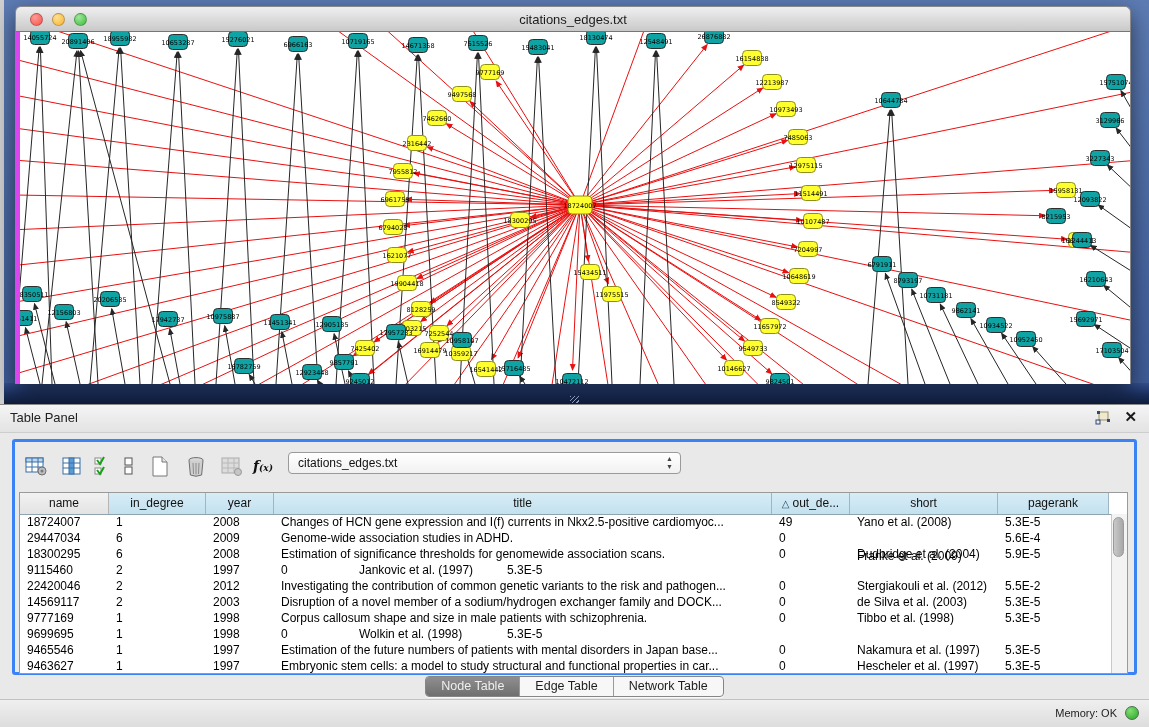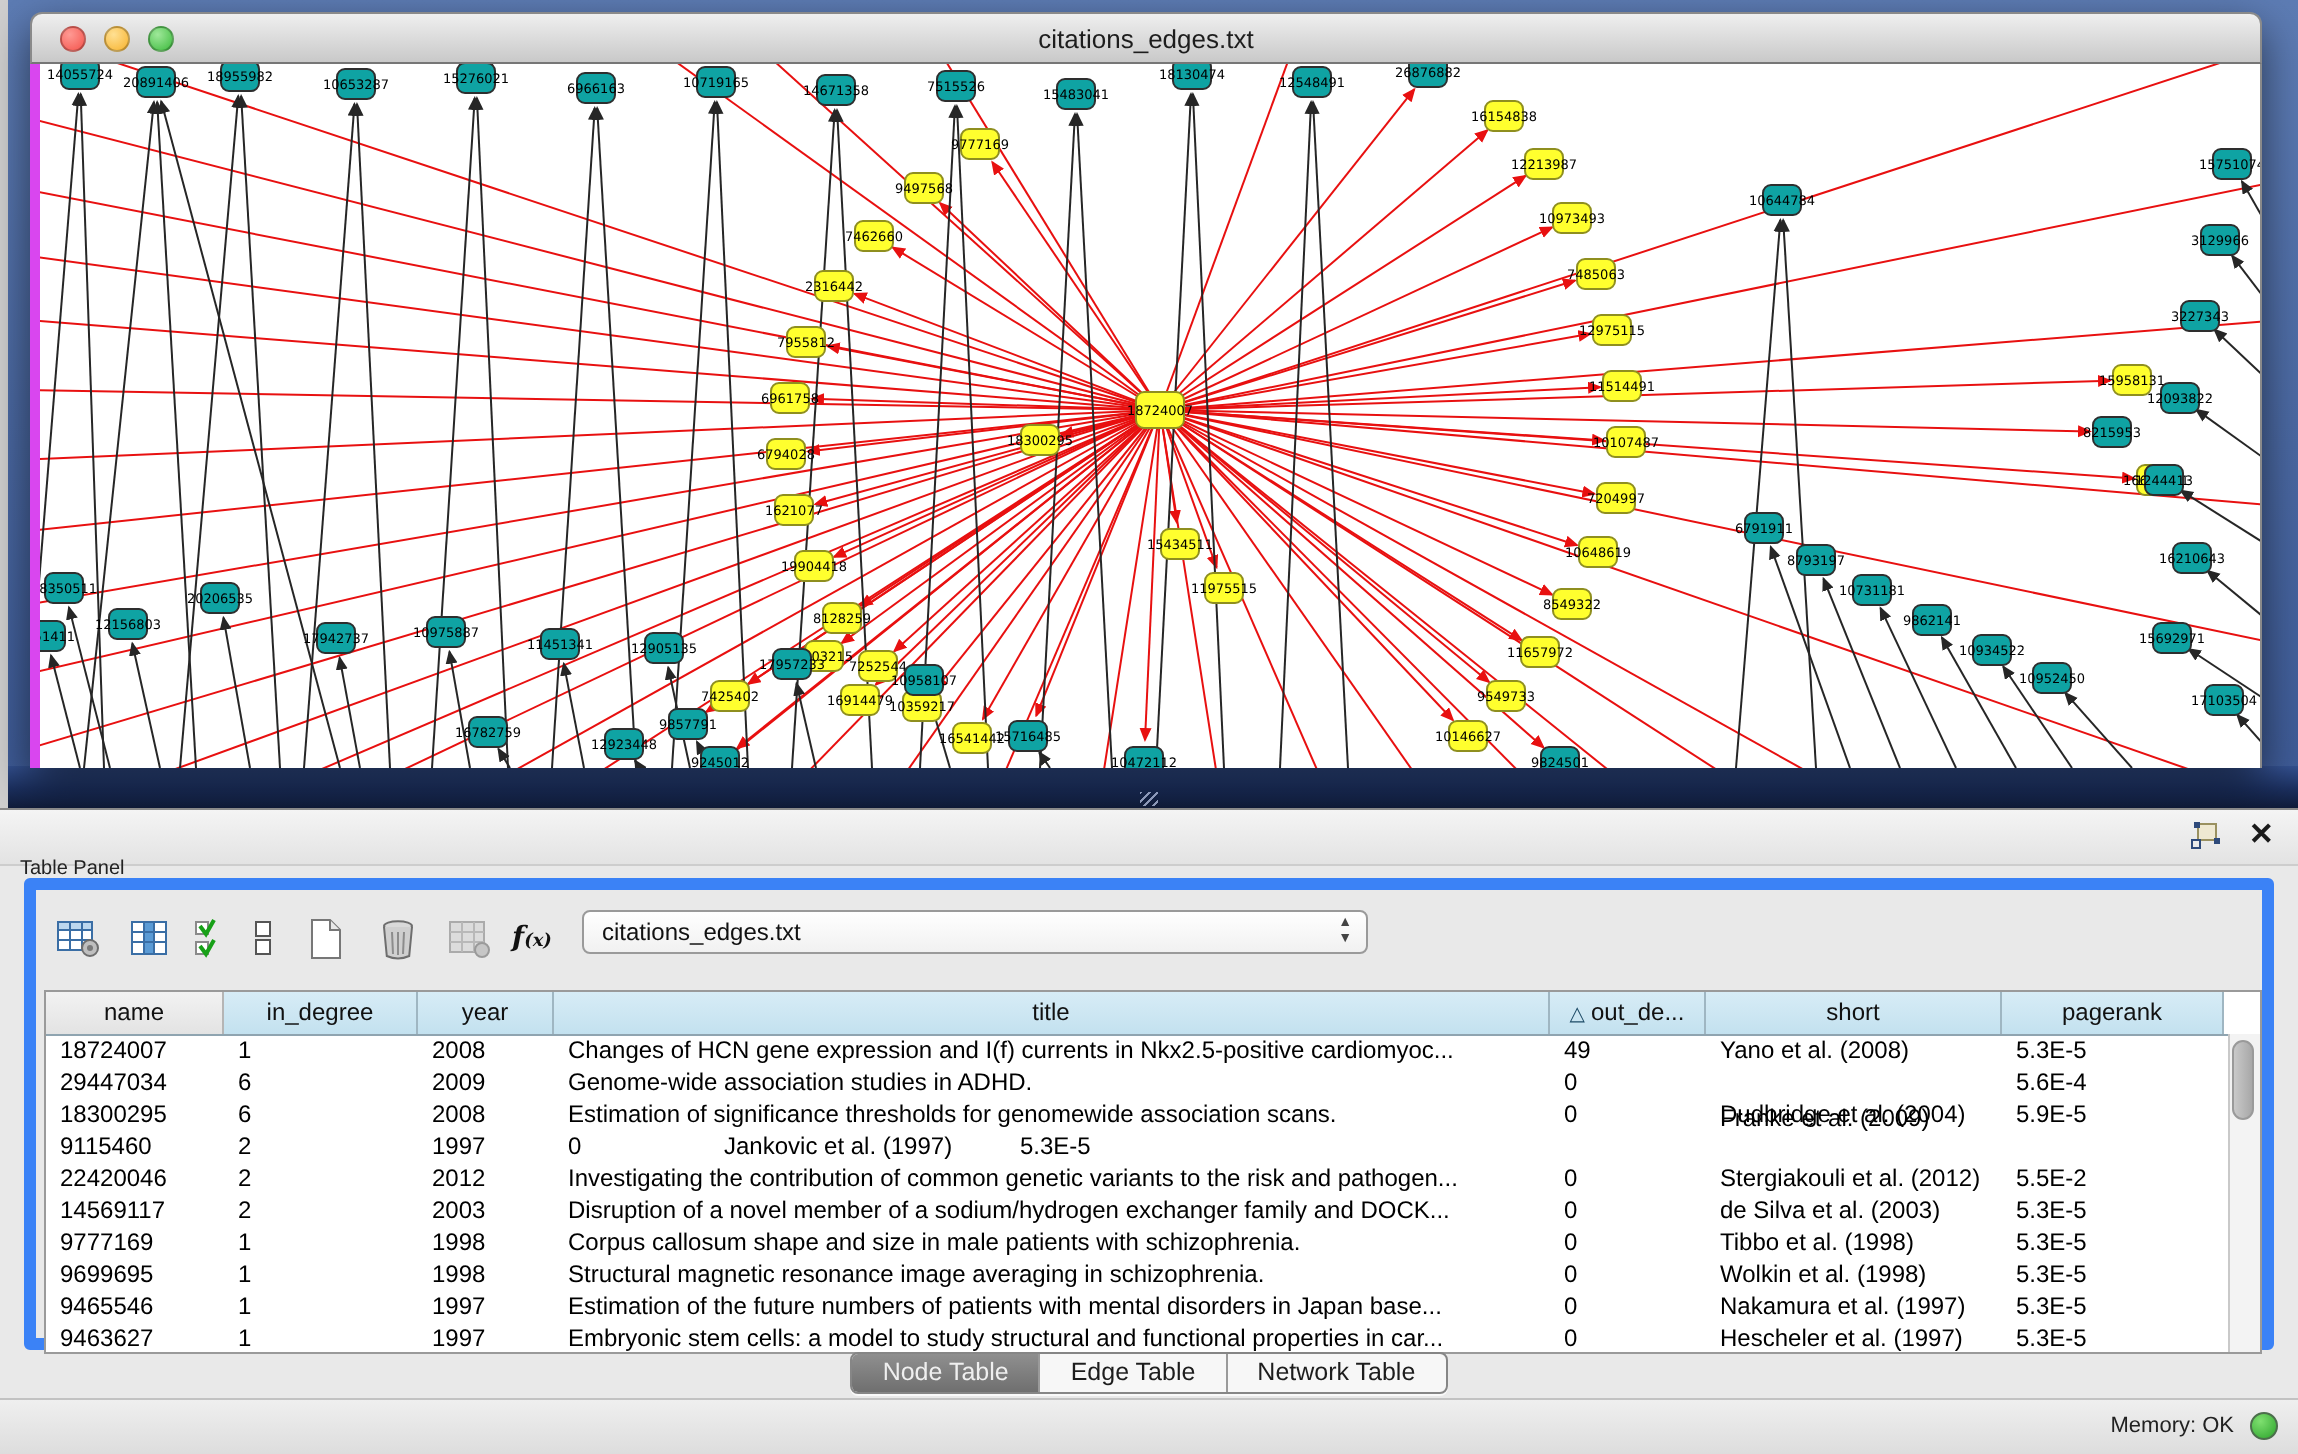--- a/index.html
+++ b/index.html
@@ -27,25 +27,25 @@
     box-sizing:border-box;border-left:5px solid #d946ef;border-right:1px solid #8a8a8a;overflow:hidden;}
   .net-canvas svg{position:absolute;left:0;top:0;}
   .e-red{stroke:#e81010;stroke-width:1;}
   .e-blk{stroke:#262626;stroke-width:1;}
   .n-y{fill:#ffff2e;stroke:#8f8f1f;stroke-width:1;}
   .n-t{fill:#0fa3a3;stroke:#2e2e2e;stroke-width:1;}
   .n-lbl{font-family:"DejaVu Sans",sans-serif;font-size:6.5px;text-anchor:middle;fill:#000;}
   
   .table-panel{position:absolute;left:0;top:404px;width:1149px;height:323px;background:#e9e9e9;border-top:1px solid #8a8a8a;box-sizing:border-box;}
   .tp-header{position:relative;height:27px;background:linear-gradient(180deg,#f4f4f4,#e3e3e3);border-bottom:1px solid #cdcdcd;}
-  .tp-title{position:absolute;left:10px;top:17px;line-height:26px;font-size:10px;color:#222;}
+  .tp-title{position:absolute;left:10px;top:0;line-height:26px;font-size:13px;color:#222;}
   .tp-float{position:absolute;right:38px;top:6px;width:16px;height:14px;cursor:pointer;}
   .tp-close{position:absolute;right:12px;top:3px;font-size:15px;font-weight:bold;color:#1a1a1a;cursor:pointer;}
   .tp-box{position:absolute;left:12px;top:34px;width:1125px;height:236px;box-sizing:border-box;
-    border:6px solid #3b82f6;border-radius:3px;background:#e9e9e9;}
+    border:3px solid #3b82f6;border-radius:3px;background:#e9e9e9;}
   .toolbar{position:absolute;left:6px;top:6px;height:36px;display:flex;align-items:center;}
   .tbtn{width:30px;height:30px;display:flex;align-items:center;justify-content:center;margin-right:6px;cursor:pointer;}
   .tbtn.narrow{width:20px;}
   .fx{font-family:"DejaVu Serif",serif;font-style:italic;font-weight:bold;font-size:14px;color:#111;}
   .fx small{font-size:9px;font-weight:bold;}
   .combo{position:absolute;left:273px;top:10px;width:393px;height:22px;box-sizing:border-box;
     border:1px solid #9a9a9a;border-radius:4px;background:linear-gradient(180deg,#ffffff,#f1f1f1);
     font-size:12px;color:#111;line-height:20px;padding-left:9px;cursor:pointer;}
   .combo-arrows{position:absolute;right:7px;top:2px;font-size:7px;color:#444;line-height:8px;text-align:center;}
   
@@ -719,21 +719,20 @@
               <div class="td" style="width: 68px;">1998</div>
               <div class="td" style="width: 498px;">Corpus callosum shape and size in male patients with schizophrenia.</div>
               <div class="td" style="width: 78px;">0</div>
               <div class="td" style="width: 148px;">Tibbo et al. (1998)</div>
               <div class="td" style="width: 111px;">5.3E-5</div>
             </div>
             <div class="trow">
               <div class="td" style="width: 89px;">9699695</div>
               <div class="td" style="width: 97px;">1</div>
               <div class="td" style="width: 68px;">1998</div>
-              <div class="td" style="width: 498px;">Structural magnetic resonance image averaging in schizophrenia.</div>
               <div class="td" style="width: 78px;">0</div>
               <div class="td" style="width: 148px;">Wolkin et al. (1998)</div>
               <div class="td" style="width: 111px;">5.3E-5</div>
             </div>
             <div class="trow">
               <div class="td" style="width: 89px;">9465546</div>
               <div class="td" style="width: 97px;">1</div>
               <div class="td" style="width: 68px;">1997</div>
               <div class="td" style="width: 498px;">Estimation of the future numbers of patients with mental disorders in Japan base...</div>
               <div class="td" style="width: 78px;">0</div>

